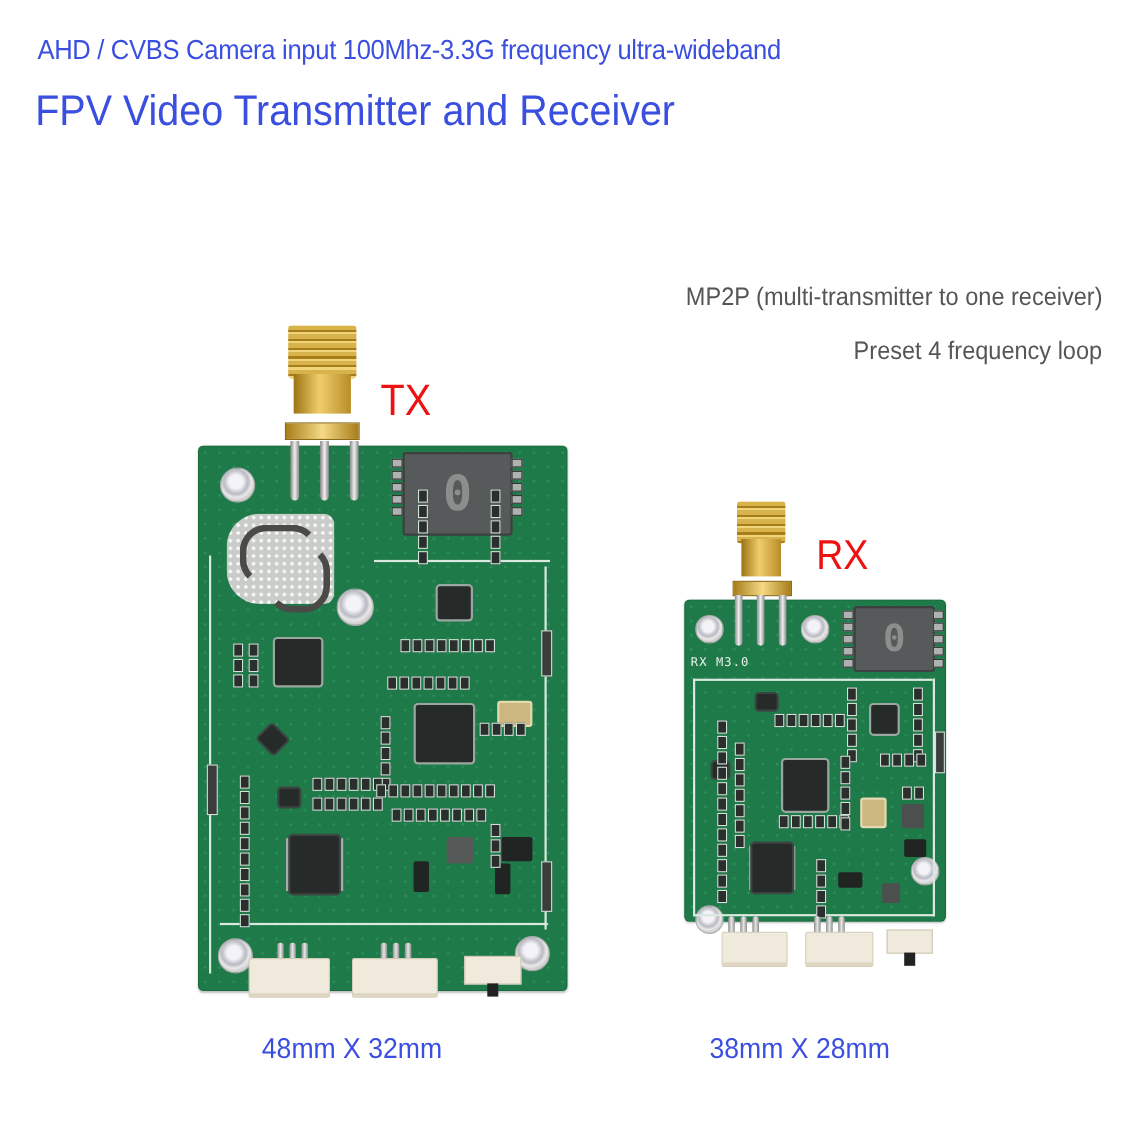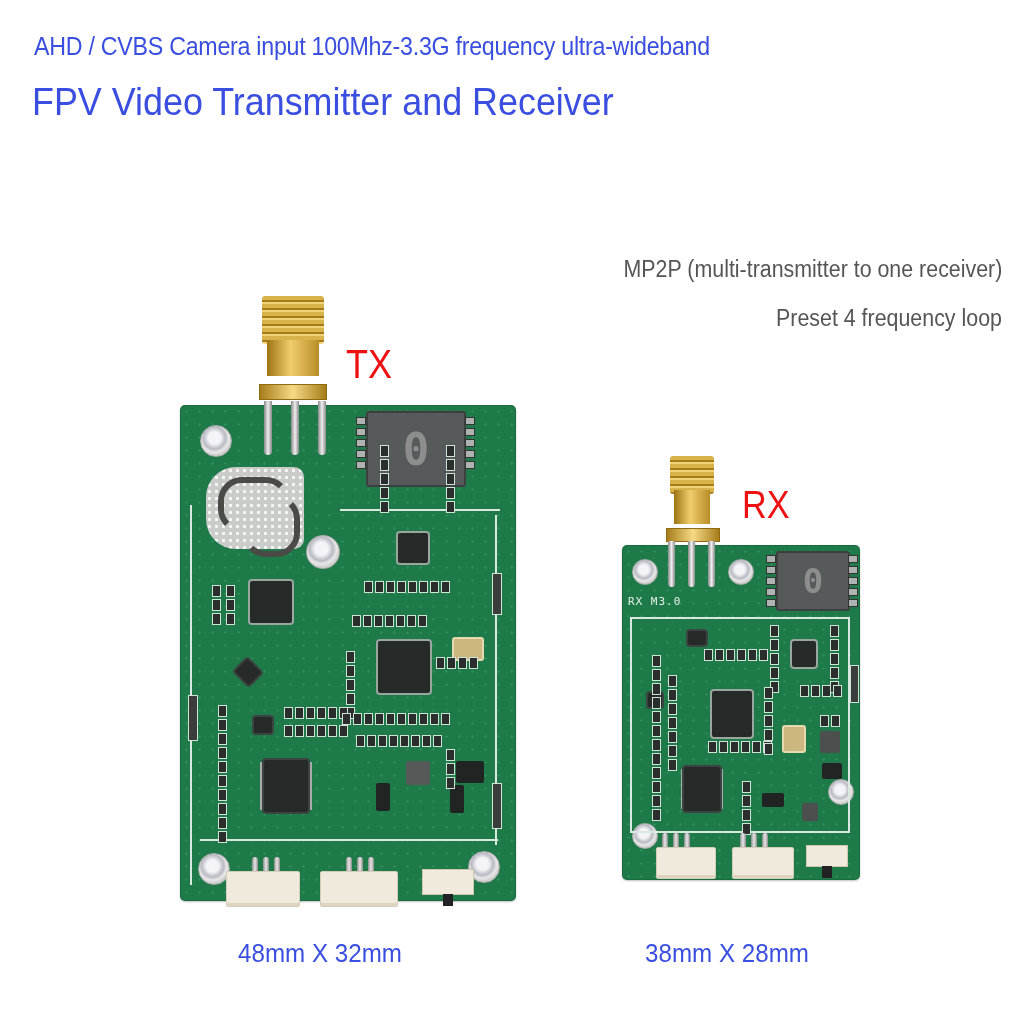--- a/index.html
+++ b/index.html
@@ -246,21 +246,21 @@
   <div class="abs dim" style="left:238px;top:938px;">48mm X 32mm</div>
 </div>
 
 <div>
   <div class="sma-thread" style="left:670px;top:456px;width:44px;height:38px;"></div>
   <div class="sma-body" style="left:674px;top:490px;width:36px;height:34px;"></div>
   <div class="sma-base" style="left:666px;top:528px;width:52px;height:12px;"></div>
 
   <div class="abs label-red" style="left:742px;top:484px;font-size:38px;">RX</div>
 
-  <div class="abs board" style="left:622px;top:545px;width:238px;height:335px;">
+  <div class="abs board" style="left:622px;top:545px;width:238px;height:293px;">
     <div class="sma-leg" style="left:46px;top:-4px;height:46px;width:7px;"></div>
     <div class="sma-leg" style="left:66px;top:-4px;height:46px;width:7px;"></div>
     <div class="sma-leg" style="left:86px;top:-4px;height:46px;width:7px;"></div>
 
     <div class="hole" style="left:10px;top:14px;width:24px;height:24px;"></div>
     <div class="hole" style="left:106px;top:14px;width:24px;height:24px;"></div>
     <div class="hole" style="left:10px;top:278px;width:24px;height:24px;"></div>
     <div class="hole" style="left:206px;top:234px;width:24px;height:24px;"></div>
 
     <div class="silk" style="left:6px;top:50px;">RX M3.0</div>

